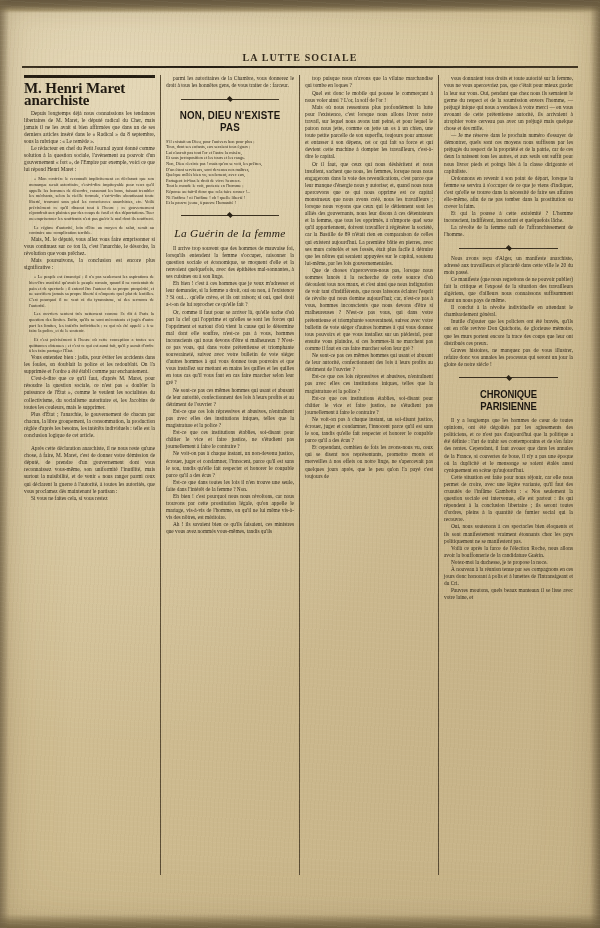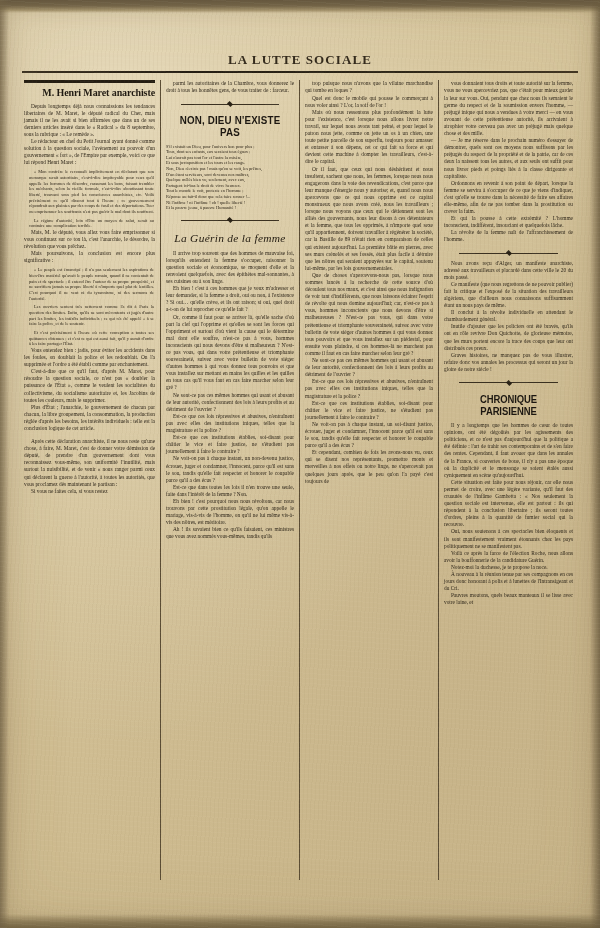--- a/index.html
+++ b/index.html
@@ -76,21 +76,21 @@
   .content {
     position: absolute;
     left: 22px;
     top: 0;
     width: 556px;
   }
 
   .masthead {
     text-align: center;
     font-family: "Liberation Serif", serif;
-    font-size: 13px;
+    font-size: 10px;
     letter-spacing: 1.1px;
     color: #332a1c;
     padding-top: 52px;
     font-weight: 600;
   }
   .masthead-rule {
     margin-top: 3px;
     height: 2.4px;
     background: linear-gradient(90deg, #3a3020 0%, #241d12 30%, #2e2718 70%, #413522 100%);
   }
@@ -128,24 +128,24 @@
   .quote p {
     font-size: 4.45px;
     line-height: 5.65px;
     text-indent: 5px;
   }
 
   h1.head-serif {
     margin: 0 0 4px 0;
     font-family: "Liberation Serif", serif;
     font-weight: bold;
-    font-size: 10px;
+    font-size: 15px;
     line-height: 12px;
     color: #1e1810;
-    text-align: right;
+    text-align: left;
     letter-spacing: -0.1px;
   }
   h2.head-sans {
     margin: 6px 0 5px 0;
     font-family: "Liberation Sans", sans-serif;
     font-weight: bold;
     font-size: 10.4px;
     line-height: 12px;
     letter-spacing: 0.2px;
     color: #1b1610;

